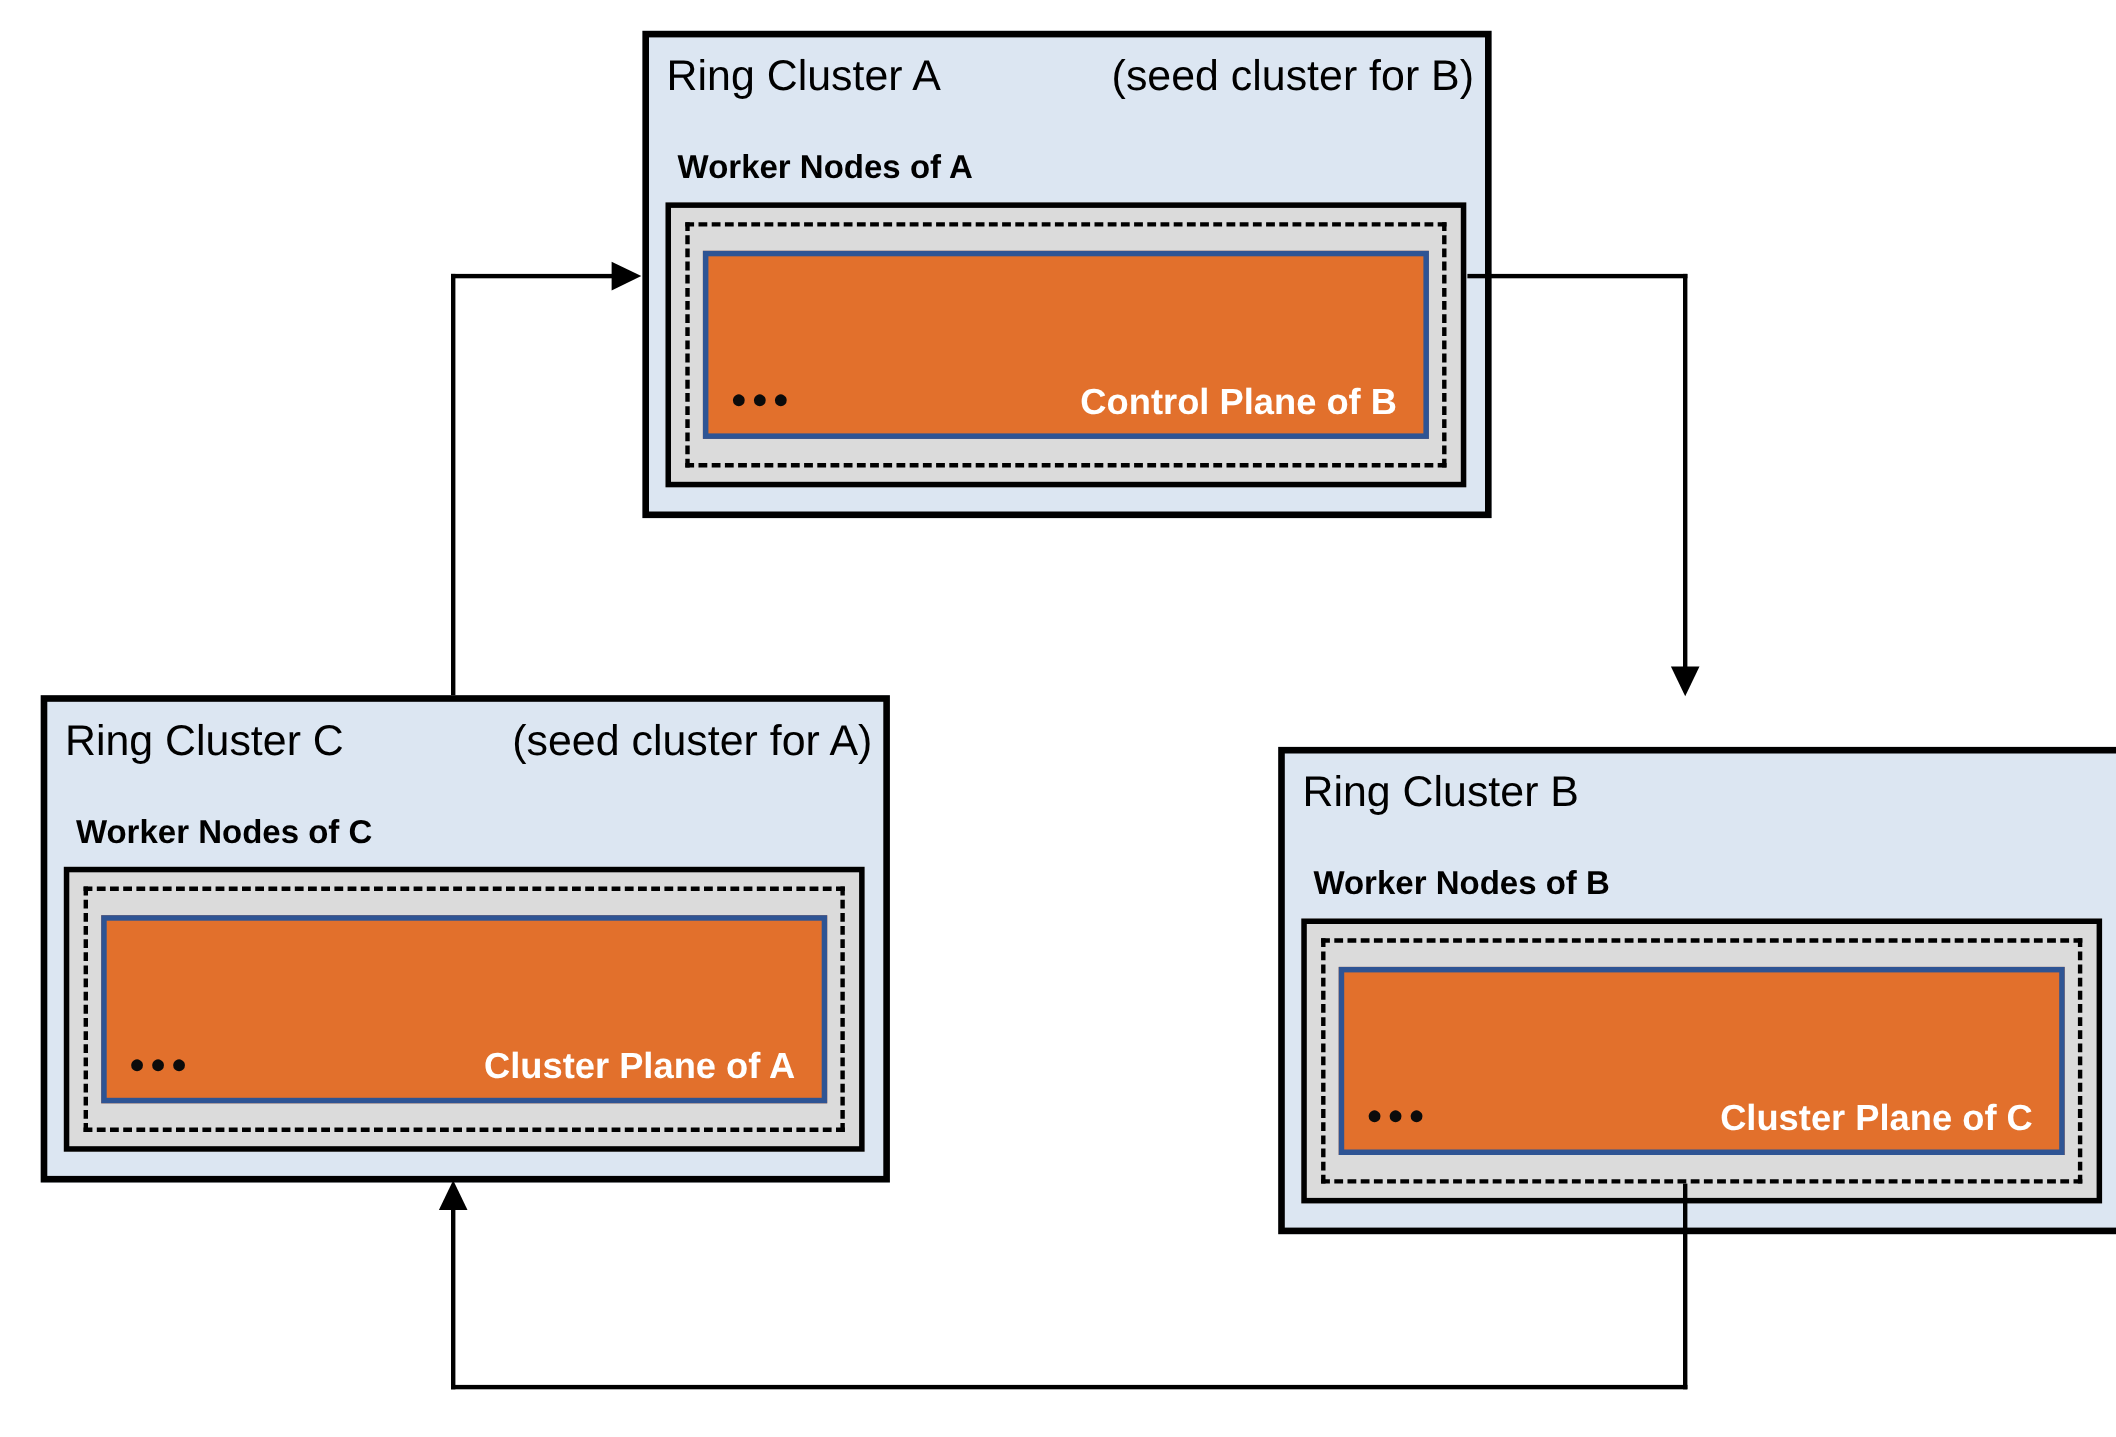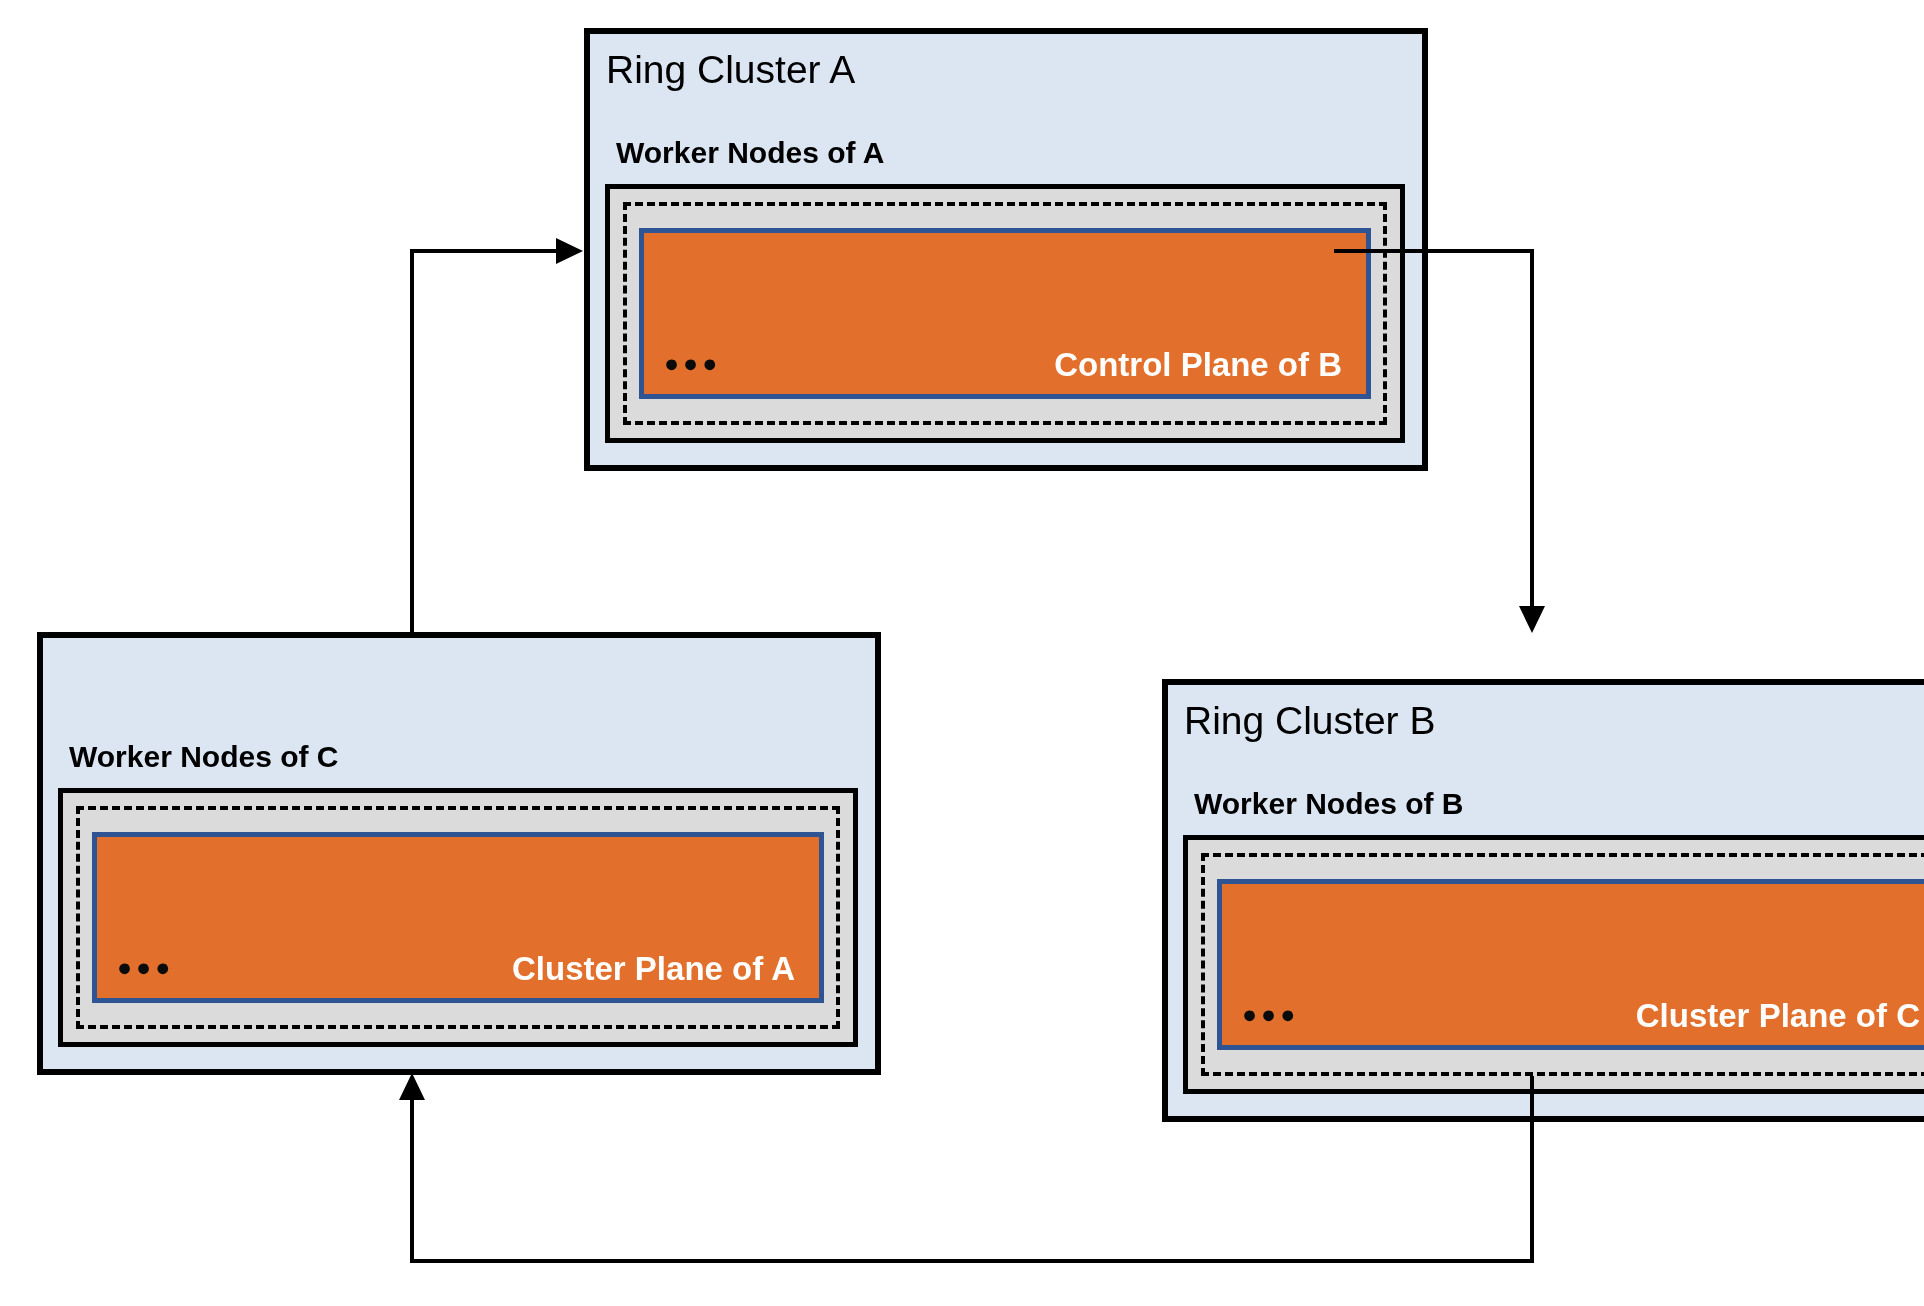--- a/index.html
+++ b/index.html
@@ -15,21 +15,21 @@
     position:relative;
     width:1924px;height:1306px;
     font-family:"Liberation Sans", sans-serif;
     overflow:hidden;
   }
   .canvas{position:absolute;inset:0;}
 
   
   .cluster-card{
     position:absolute;
-    width:844px;height:443px;
+    width:772px;height:443px;
     background:var(--cluster-bg);
     border:6px solid var(--line);
     text-align:center;
   }
   .card-a{left:584px;top:28px;}
   .card-b{left:1162px;top:633px;margin-top:46px;}
   .card-c{left:37px;top:632px;}
 
   .title-row{
     display:flex;
@@ -119,20 +119,21 @@
   .head-bc  {left:399px;top:1073px;}
 </style>
 </head>
 <body>
 
 <div class="canvas">
 
   <div class="cluster-card card-a">
     <div class="title-row">
       <span>Ring Cluster A</span>
+      <span>(seed cluster for B)</span>
     </div>
     <div class="workers-label">Worker Nodes of A</div>
     <div class="workers-box">
       <div class="dashed-box">
         <div class="cp-box">
           <span class="cp-dots">●●●</span>
           <span class="cp-label">Control Plane of B</span>
         </div>
       </div>
     </div>
@@ -147,20 +148,24 @@
       <div class="dashed-box">
         <div class="cp-box">
           <span class="cp-dots">●●●</span>
           <span class="cp-label">Cluster Plane of C</span>
         </div>
       </div>
     </div>
   </div>
 
   <div class="cluster-card card-c">
+    <div class="title-row">
+      <span>Ring Cluster C</span>
+      <span>(seed cluster for A)</span>
+    </div>
     <div class="workers-label">Worker Nodes of C</div>
     <div class="workers-box">
       <div class="dashed-box">
         <div class="cp-box">
           <span class="cp-dots">●●●</span>
           <span class="cp-label">Cluster Plane of A</span>
         </div>
       </div>
     </div>
   </div>

